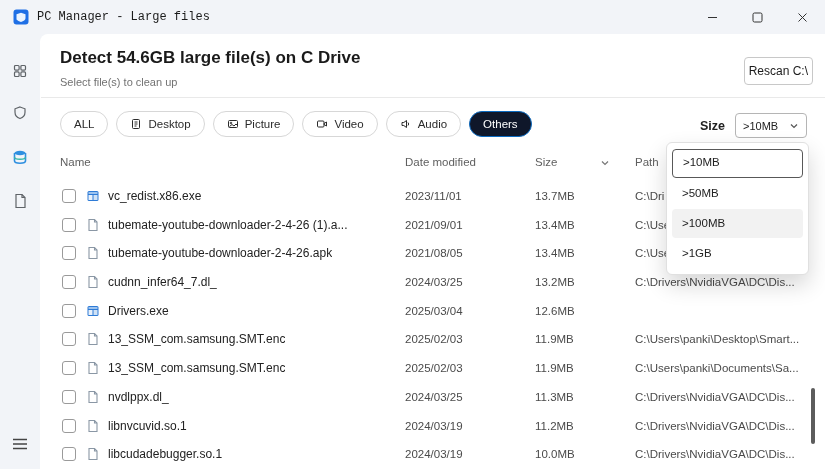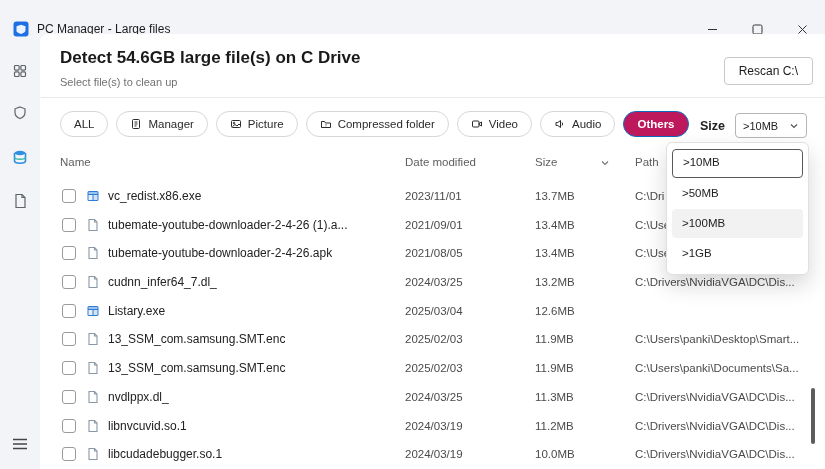--- a/index.html
+++ b/index.html
@@ -6,44 +6,44 @@
   html,body { width:825px; height:469px; }
   body {
     position:relative;
     font-family:"Liberation Sans", sans-serif;
     background:#f2f4f8;
     overflow:hidden;
     color:#1b1b1b;
   }
 
   
-  .titlebar { position:absolute; left:0; top:12px; width:825px; height:34px; }
+  .titlebar { position:absolute; left:0; top:0; width:825px; height:34px;font-family:Liberation Mono, monospace; }
   .app-logo { position:absolute; left:13px; top:9px; width:16px; height:16px; }
   .titlebar-title { position:absolute; left:37px; top:0; height:34px; line-height:34px; font-size:12px; color:#1b1b1b; }
   .win-controls { position:absolute; right:0; top:0; height:34px; display:flex; }
   .win-btn { width:45px; height:34px; display:flex; align-items:center; justify-content:center; background:transparent; border:none; cursor:pointer; }
 
   
   .sidebar { position:absolute; left:0; top:34px; width:40px; bottom:0; }
   .side-item { position:absolute; left:0; width:40px; height:34px; display:flex; align-items:center; justify-content:center; cursor:pointer; }
   .side-item.i1 { top:20px; } .side-item.i2 { top:62px; } .side-item.i3 { top:106px; } .side-item.i4 { top:150px; }
   .side-item.menu { bottom:8px; top:auto; }
 
   
   .content { position:absolute; left:40px; top:34px; right:0; bottom:0; background:#ffffff; border-top-left-radius:8px; }
 
   .page-title { position:absolute; left:20px; top:14px; font-size:17px; font-weight:700; color:#1a1a1a; }
   .page-subtitle { position:absolute; left:20px; top:42px; font-size:11px; color:#727272; }
-  .rescan-btn { position:absolute; right:12px; top:23px; height:28px; padding:0 14px; background:#fff; border:1px solid #c8c8c8; border-radius:4px; font-size:12px; color:#1b1b1b; font-family:inherit; cursor:pointer; }
+  .rescan-btn { position:absolute; right:12px; top:23px; height:28px; padding:0 4px; background:#fff; border:1px solid #c8c8c8; border-radius:4px; font-size:12px; color:#1b1b1b; font-family:inherit; cursor:pointer; }
   .divider1 { position:absolute; left:1px; right:0; top:63px; height:1px; background:#e9e9e9; }
 
   
   .chips { position:absolute; left:20px; top:77px; display:flex; gap:8px; }
   .chip { display:flex; align-items:center; gap:6px; height:26px; padding:8px 13px; border:1px solid #d7d7d7; border-radius:14px; background:#fff; font-size:11.5px; color:#2b2b2b; cursor:pointer; white-space:nowrap; }
-  .chip.active { background:#be185d; border-color:#0b6ac0; color:#fff;font-weight:bold; }
+  .chip.active { background:#0f172a; border-color:#0b6ac0; color:#fff; }
   .chip .chip-ic { display:flex; align-items:center; }
 
   .size-ctl { position:absolute; right:18px; top:79px; display:flex; align-items:center; gap:10px; }
   .size-label { font-size:12.5px; font-weight:700; color:#222; }
   .size-btn { display:flex; align-items:center; justify-content:space-between; width:72px; height:25px; padding:0 7px; border:1px solid #b5b5b5; border-radius:4px; background:#fff; font-size:11px; color:#222; font-family:inherit; cursor:pointer; }
 
   
   .thead { position:absolute; left:0; right:0; top:118px; height:24px; font-size:11.5px; color:#5f5f5f; }
   .thead .col { position:absolute; top:4px; cursor:pointer; }
   .col-name { left:20px; }
@@ -146,44 +146,35 @@
 
     <span>ALL</span>
   </div>
       <div class="chip">
     <span class="chip-ic">
           <svg width="12" height="12" viewBox="0 0 12 12" fill="none" stroke="currentColor" stroke-width="1">
             <rect x="2.5" y="1.5" width="7" height="9" rx="1"></rect>
             <path d="M4.5 4h3M4.5 6h3M4.5 8h2"></path>
           </svg>
         </span>
-    <span>Manager</span>
+    <span>Desktop</span>
   </div>
       <div class="chip">
     <span class="chip-ic">
           <svg width="12" height="12" viewBox="0 0 12 12" fill="none" stroke="currentColor" stroke-width="1">
             <rect x="1.5" y="2.5" width="9" height="7" rx="1"></rect>
             <circle cx="4" cy="5" r="0.8"></circle>
             <path d="M2.5 8.5l2.5-2 2 1.5 2-2 1.5 1.5"></path>
           </svg>
         </span>
     <span>Picture</span>
   </div>
       <div class="chip">
     <span class="chip-ic">
           <svg width="12" height="12" viewBox="0 0 12 12" fill="none" stroke="currentColor" stroke-width="1">
-            <path d="M1.5 9.5v-6h3l1 1.5h5v4.5z"></path>
-            <path d="M6 6v.7M6 7.6v.7"></path>
-          </svg>
-        </span>
-    <span>Compressed folder</span>
-  </div>
-      <div class="chip">
-    <span class="chip-ic">
-          <svg width="12" height="12" viewBox="0 0 12 12" fill="none" stroke="currentColor" stroke-width="1">
             <rect x="1.5" y="3" width="6.5" height="6" rx="1"></rect>
             <path d="M8 5.5l2.5-1.5v4L8 6.5z"></path>
           </svg>
         </span>
     <span>Video</span>
   </div>
       <div class="chip">
     <span class="chip-ic">
           <svg width="12" height="12" viewBox="0 0 12 12" fill="none" stroke="currentColor" stroke-width="1">
             <path d="M2 4.5h1.8L6.5 2.5v7L3.8 7.5H2z"></path>
@@ -268,21 +259,21 @@
     <span class="pt">C:\Drivers\NvidiaVGA\DC\Dis...</span>
   </div>
       <div class="frow">
     <span class="cb"></span>
     <span class="fic"><svg width="14" height="14" viewBox="0 0 14 14">
             <rect x="1.5" y="2" width="11" height="10" rx="1.5" fill="#2e7bd6"></rect>
             <rect x="2.5" y="3" width="9" height="2" fill="#9cc3ef"></rect>
             <rect x="2.5" y="6" width="4" height="5" fill="#e8f1fb"></rect>
             <rect x="7.5" y="6" width="4" height="5" fill="#cfe2f6"></rect>
           </svg></span>
-    <span class="nm">Listary.exe</span>
+    <span class="nm">Drivers.exe</span>
     <span class="dt">2025/03/04</span>
     <span class="sz">12.6MB</span>
   </div>
       <div class="frow">
     <span class="cb"></span>
     <span class="fic"><svg width="14" height="14" viewBox="0 0 14 14" fill="none" stroke="#8a97a5" stroke-width="1.1">
             <path d="M3 1.5h5.5L11 4v8.5H3z"></path>
             <path d="M8.5 1.5V4H11"></path>
           </svg></span>
     <span class="nm">13_SSM_com.samsung.SMT.enc</span>

